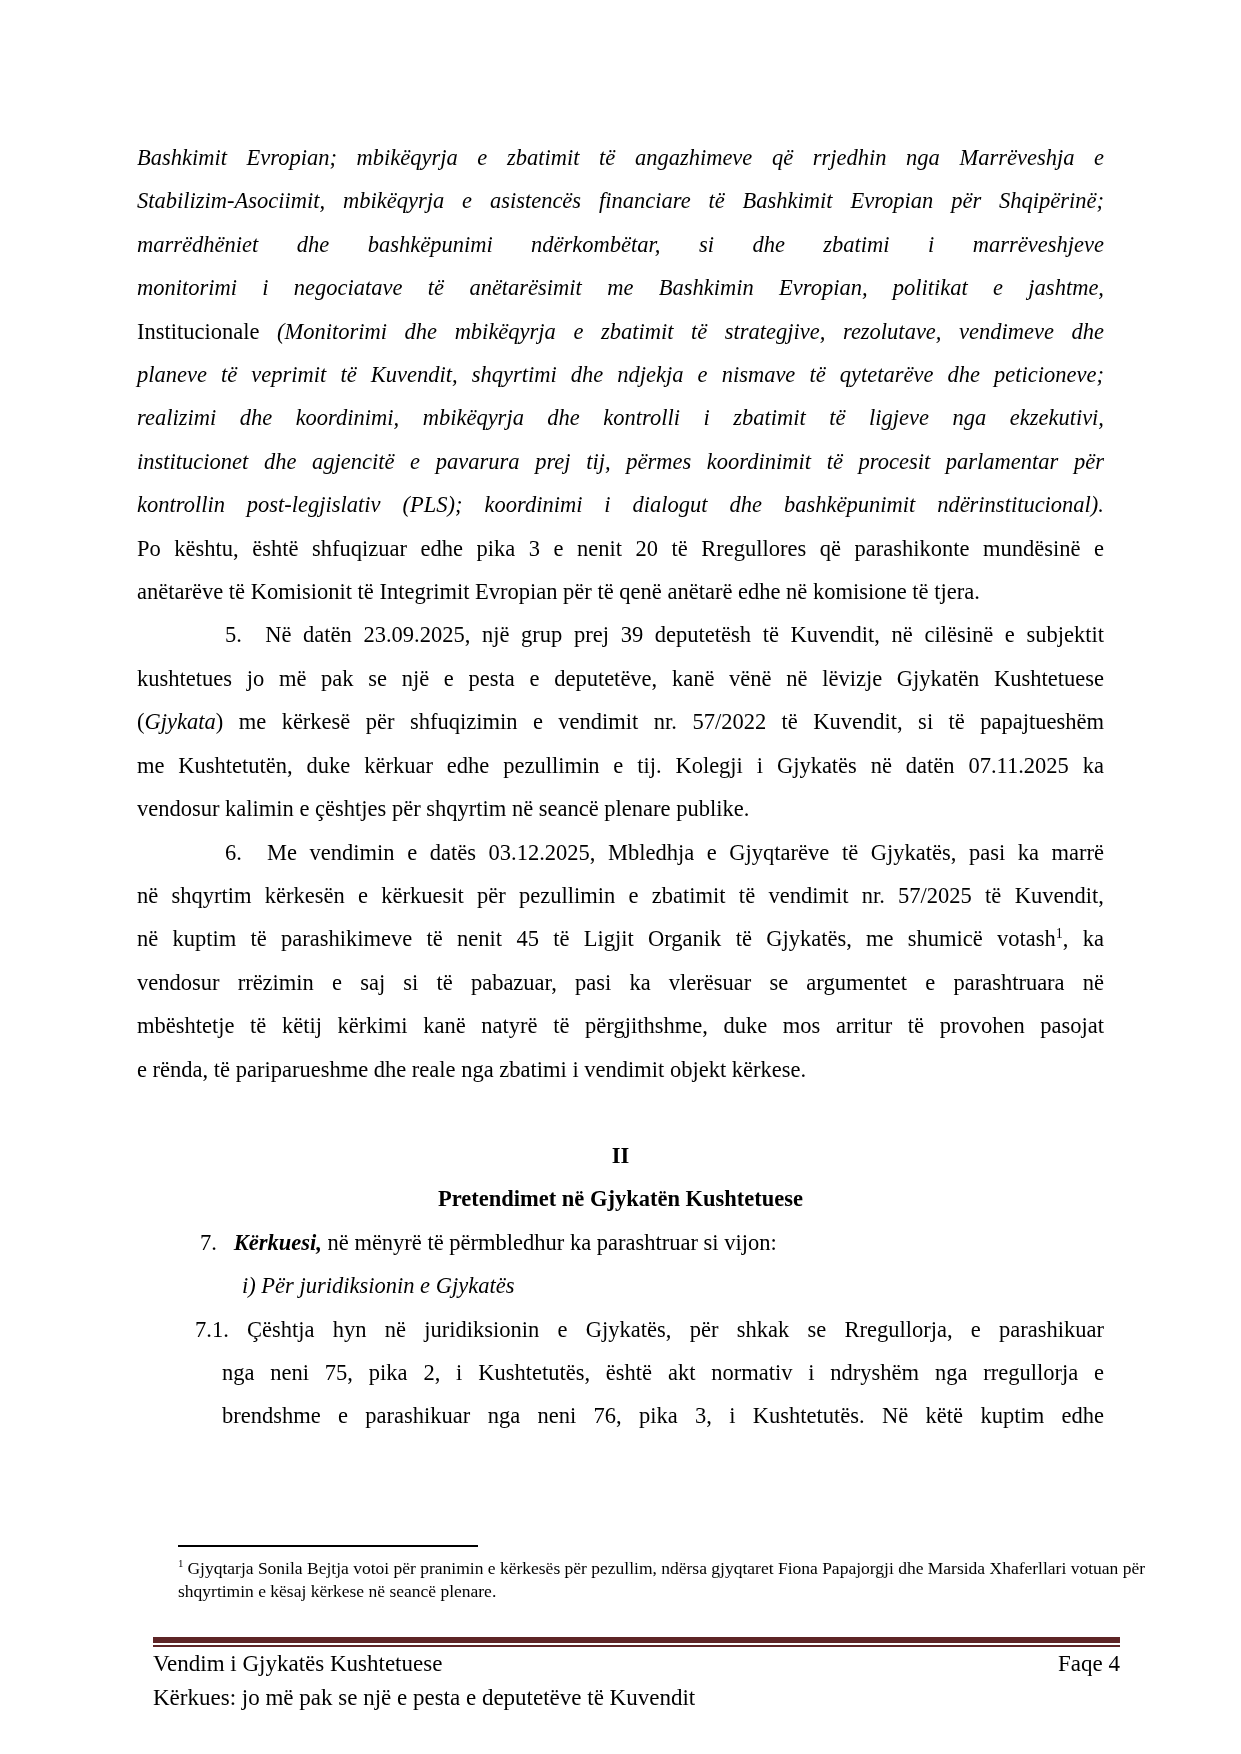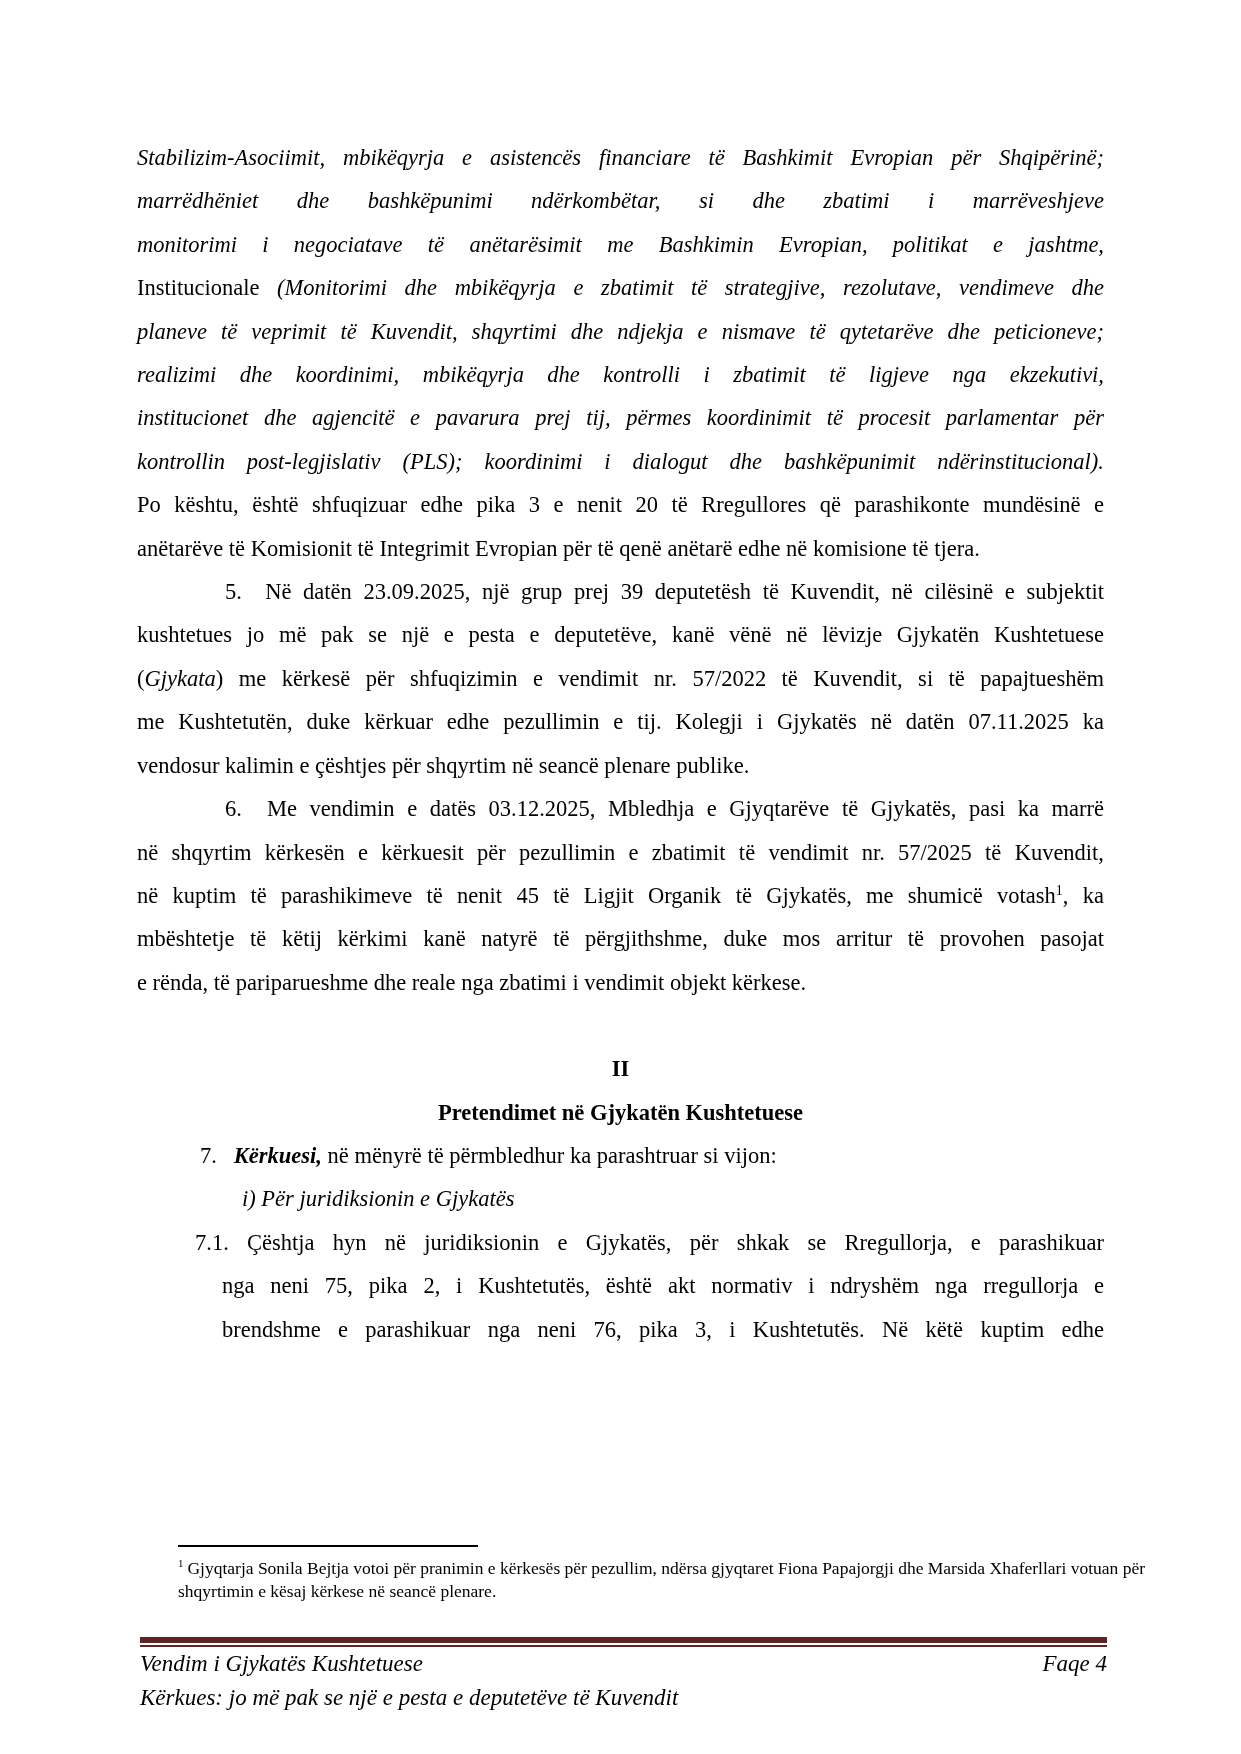--- a/index.html
+++ b/index.html
@@ -32,34 +32,35 @@
   .hang .line:first-child{padding-left:58px;}
   
   .footnote{
     position:absolute;left:137px;top:1540px;width:967px;
     font-size:17.5px;line-height:23px;margin-left:41px;
   }
   .fn-sep{width:300px;height:2px;background:#000;margin:5px 0 10px 0;}
   .fn-marker{margin-right:4px;}
   
   .footer{
-    position:absolute;left:140px;top:1637px;width:967px;
-    font-size:23px;line-height:34px;font-style:italic;
+    position:absolute;left:153px;top:1637px;width:967px;
+    font-size:23px;line-height:34px;
   }
   .rule-thick{height:6px;}
   .rule-thin{height:2px;margin-top:2px;}
   .footer-row{display:flex;justify-content:space-between;}
 </style>
 </head>
 <body>
 
 <div class="page">
 
   <main>
       <div class="block body">
+        <div class="line jl"><span class="it">Bashkimit Evropian; mbikëqyrja e zbatimit të angazhimeve që rrjedhin nga Marrëveshja e</span></div>
         <div class="line jl"><span class="it">Stabilizim-Asociimit, mbikëqyrja e asistencës financiare të Bashkimit Evropian për Shqipërinë;</span></div>
         <div class="line jl"><span class="it">marrëdhëniet dhe bashkëpunimi ndërkombëtar, si dhe zbatimi i marrëveshjeve</span></div>
         <div class="line jl"><span class="it">monitorimi i negociatave të anëtarësimit me Bashkimin Evropian, politikat e jashtme,</span></div>
         <div class="line jl"><span>Institucionale </span><span class="it">(Monitorimi dhe mbikëqyrja e zbatimit të strategjive, rezolutave, vendimeve dhe</span></div>
         <div class="line jl"><span class="it">planeve të veprimit të Kuvendit, shqyrtimi dhe ndjekja e nismave të qytetarëve dhe peticioneve;</span></div>
         <div class="line jl"><span class="it">realizimi dhe koordinimi, mbikëqyrja dhe kontrolli i zbatimit të ligjeve nga ekzekutivi,</span></div>
         <div class="line jl"><span class="it">institucionet dhe agjencitë e pavarura prej tij, përmes koordinimit të procesit parlamentar për</span></div>
         <div class="line jl"><span class="it">kontrollin post-legjislativ (PLS); koordinimi i dialogut dhe bashkëpunimit ndërinstitucional).</span></div>
         <div class="line jl"><span>Po kështu, është shfuqizuar edhe pika 3 e nenit 20 të Rregullores që parashikonte mundësinë e</span></div>
         <div class="line"><span>anëtarëve të Komisionit të Integrimit Evropian për të qenë anëtarë edhe në komisione të tjera.</span></div>
@@ -68,20 +69,21 @@
         <div class="line jl"><span>5.&nbsp; Në datën 23.09.2025, një grup prej 39 deputetësh të Kuvendit, në cilësinë e subjektit</span></div>
         <div class="line jl"><span>kushtetues jo më pak se një e pesta e deputetëve, kanë vënë në lëvizje Gjykatën Kushtetuese</span></div>
         <div class="line jl"><span>(</span><span class="it">Gjykata</span><span>) me kërkesë për shfuqizimin e vendimit nr. 57/2022 të Kuvendit, si të papajtueshëm</span></div>
         <div class="line jl"><span>me Kushtetutën, duke kërkuar edhe pezullimin e tij. Kolegji i Gjykatës në datën 07.11.2025 ka</span></div>
         <div class="line"><span>vendosur kalimin e çështjes për shqyrtim në seancë plenare publike.</span></div>
       </div>
       <div class="block body indent-first">
         <div class="line jl"><span>6.&nbsp; Me vendimin e datës 03.12.2025, Mbledhja e Gjyqtarëve të Gjykatës, pasi ka marrë</span></div>
         <div class="line jl"><span>në shqyrtim kërkesën e kërkuesit për pezullimin e zbatimit të vendimit nr. 57/2025 të Kuvendit,</span></div>
         <div class="line jl"><span>në kuptim të parashikimeve të nenit 45 të Ligjit Organik të Gjykatës, me shumicë votash</span><span class="sup">1</span><span>, ka</span></div>
+        <div class="line jl"><span>vendosur rrëzimin e saj si të pabazuar, pasi ka vlerësuar se argumentet e parashtruara në</span></div>
         <div class="line jl"><span>mbështetje të këtij kërkimi kanë natyrë të përgjithshme, duke mos arritur të provohen pasojat</span></div>
         <div class="line"><span>e rënda, të pariparueshme dhe reale nga zbatimi i vendimit objekt kërkese.</span></div>
       </div>
       <div class="block heading">
         <div class="line"><span class="bd">II</span></div>
       </div>
       <div class="block heading2">
         <div class="line"><span class="bd">Pretendimet në Gjykatën Kushtetuese</span></div>
       </div>
       <div class="block list7">

